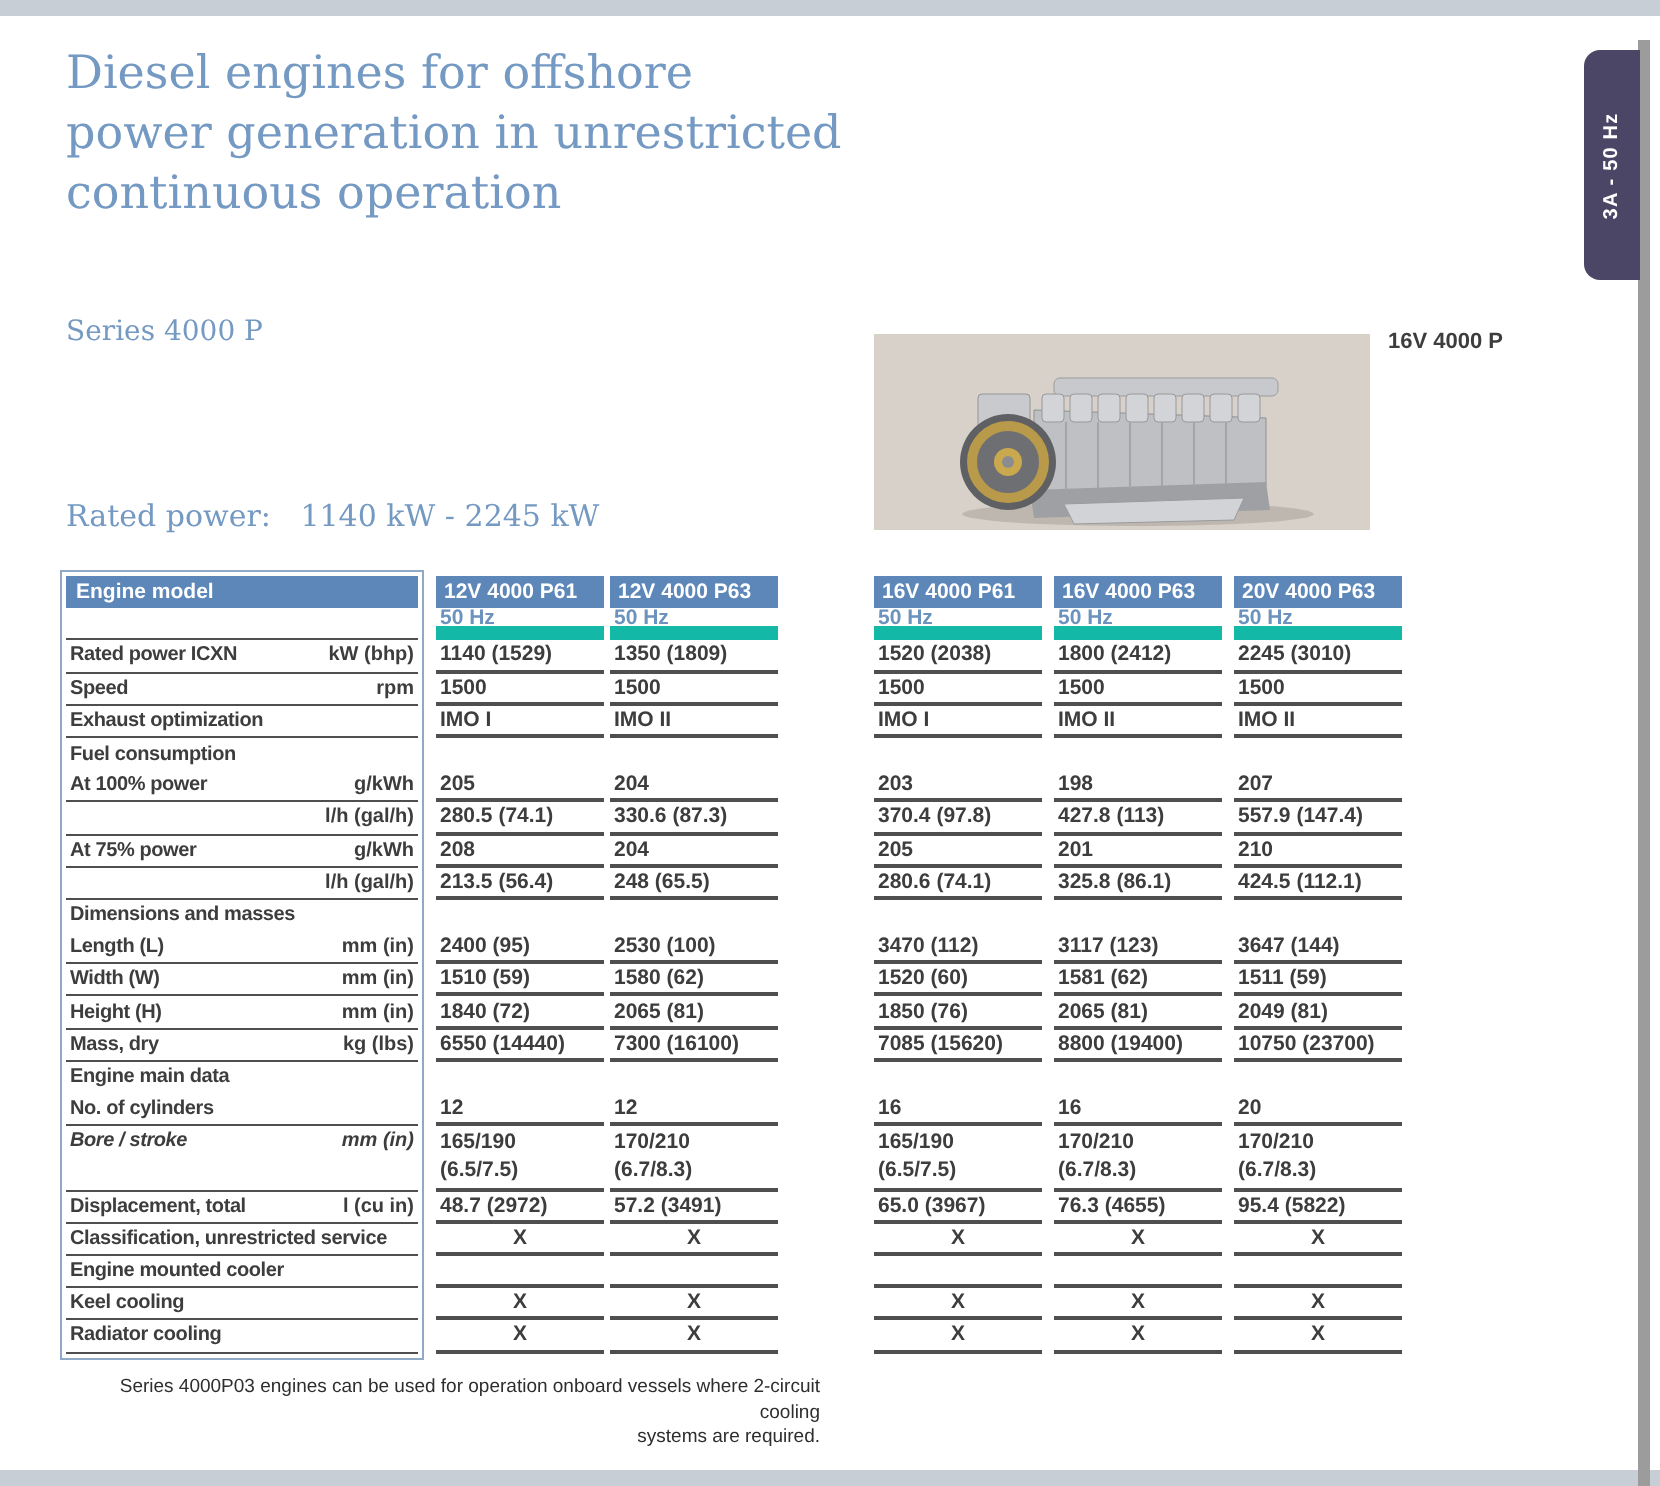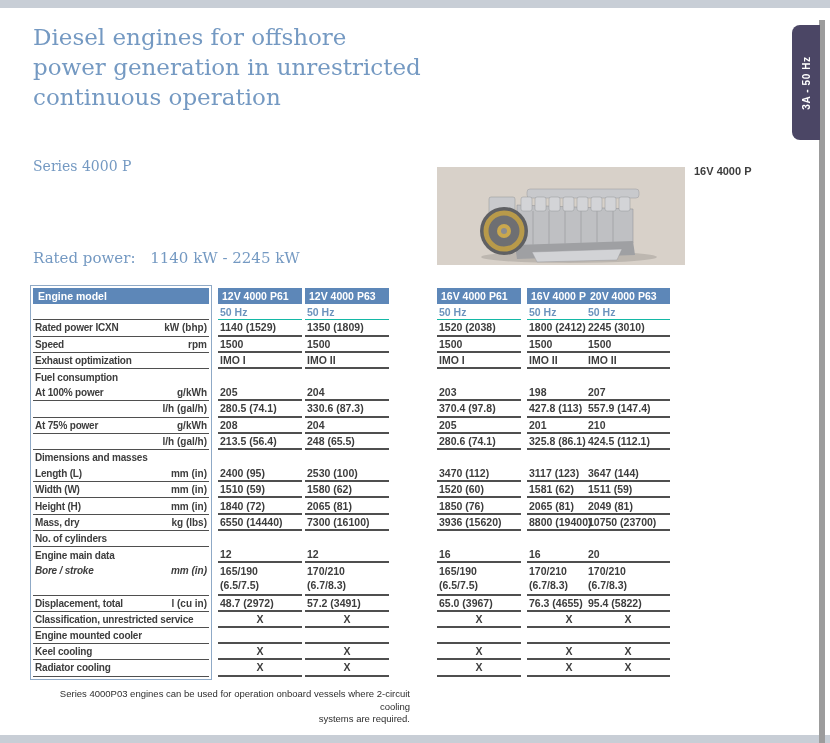--- a/index.html
+++ b/index.html
@@ -40,21 +40,21 @@
   .lrow .unit{white-space:nowrap;}
   .lrow.hdr{background:#5d87b8;color:#ffffff;justify-content:flex-start;padding-left:5px;
             font-size:10.5px;}
   .lrow.d,.lrow.d2,.lrow.x,.lrow.sub{border-bottom:1px solid #4f4f4f;}
   .lrow.d2{height:32.4px;align-items:flex-start;padding-top:2px;font-style:italic;}
 
   .data-col{position:absolute;top:288px;width:84px;}
   .drow{height:16.2px;display:flex;align-items:center;padding-left:2px;box-sizing:border-box;
         font-size:10.5px;font-weight:bold;color:#3d3d3d;}
   .drow.chdr{background:#5d87b8;color:#fff;padding-left:4px;}
-  .drow.sub{color:#6c93bd;border-bottom:1px solid #14b8a6;}
+  .drow.sub{color:#6c93bd;border-bottom:7px solid #14b8a6;}
   .drow.ul{border-bottom:2px solid #4f4f4f;}
   .drow.x{justify-content:center;padding-left:0;}
   .drow.d2{height:32.4px;flex-direction:column;align-items:flex-start;
            justify-content:space-evenly;}
   .drow.d2 .v2{line-height:12px;}
 
   #footnote{position:absolute;left:30px;top:688px;width:380px;
             font-size:9.5px;line-height:12.5px;color:#2e2e2e;text-align:right;}
 </style>
 </head>
@@ -154,25 +154,25 @@
         <div class="unit">mm (in)</div>
       </div>
       <div class="lrow d">
         <div class="lab">Height (H)</div>
         <div class="unit">mm (in)</div>
       </div>
       <div class="lrow d">
         <div class="lab">Mass, dry</div>
         <div class="unit">kg (lbs)</div>
       </div>
-      <div class="lrow d">
-        <div class="lab">No. of cylinders</div>
-      </div>
       <div class="lrow s">
         <div class="lab">Engine main data</div>
+      </div>
+      <div class="lrow d">
+        <div class="lab">No. of cylinders</div>
       </div>
       <div class="lrow d2">
         <div class="lab">Bore / stroke</div>
         <div class="unit">mm (in)</div>
       </div>
       <div class="lrow d">
         <div class="lab">Displacement, total</div>
         <div class="unit">l (cu in)</div>
       </div>
       <div class="lrow x">
@@ -258,21 +258,21 @@
       <div class="drow ul">IMO I</div>
       <div class="drow sct"></div>
       <div class="drow ul">203</div>
       <div class="drow ul">370.4 (97.8)</div>
       <div class="drow ul">205</div>
       <div class="drow ul">280.6 (74.1)</div>
       <div class="drow sct"></div>
       <div class="drow ul">3470 (112)</div>
       <div class="drow ul">1520 (60)</div>
       <div class="drow ul">1850 (76)</div>
-      <div class="drow ul">3936 (15620)</div>
+      <div class="drow ul">7085 (15620)</div>
       <div class="drow sct"></div>
       <div class="drow ul">16</div>
       <div class="drow d2 ul">
         <div class="v2">165/190</div>
         <div class="v2">(6.5/7.5)</div>
       </div>
       <div class="drow ul">65.0 (3967)</div>
       <div class="drow x ul">X</div>
       <div class="drow x ul"></div>
       <div class="drow x ul">X</div>
@@ -299,21 +299,21 @@
       <div class="drow d2 ul">
         <div class="v2">170/210</div>
         <div class="v2">(6.7/8.3)</div>
       </div>
       <div class="drow ul">76.3 (4655)</div>
       <div class="drow x ul">X</div>
       <div class="drow x ul"></div>
       <div class="drow x ul">X</div>
       <div class="drow x ul">X</div>
     </div>
-    <div class="data-col" style="left: 586px;">
+    <div class="data-col" style="left: 617px;">
       <div class="drow chdr">20V 4000 P63</div>
       <div class="drow sub">50 Hz</div>
       <div class="drow ul">2245 (3010)</div>
       <div class="drow ul">1500</div>
       <div class="drow ul">IMO II</div>
       <div class="drow sct"></div>
       <div class="drow ul">207</div>
       <div class="drow ul">557.9 (147.4)</div>
       <div class="drow ul">210</div>
       <div class="drow ul">424.5 (112.1)</div>

